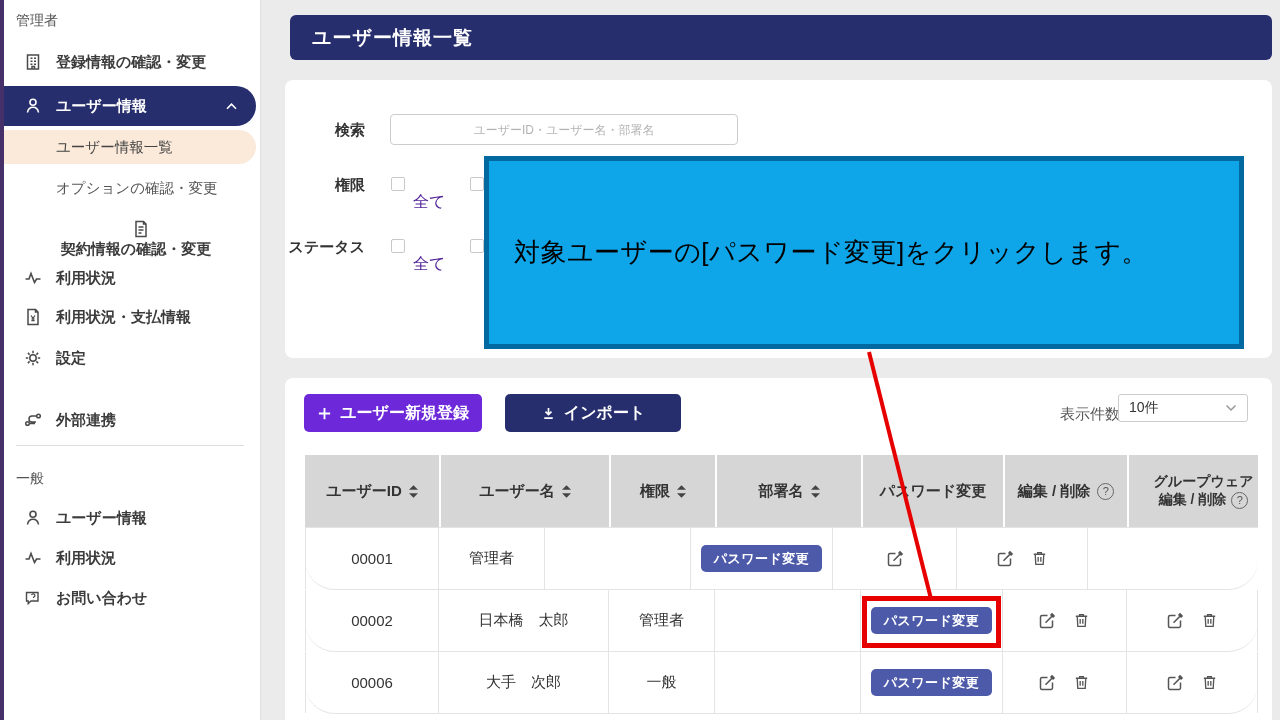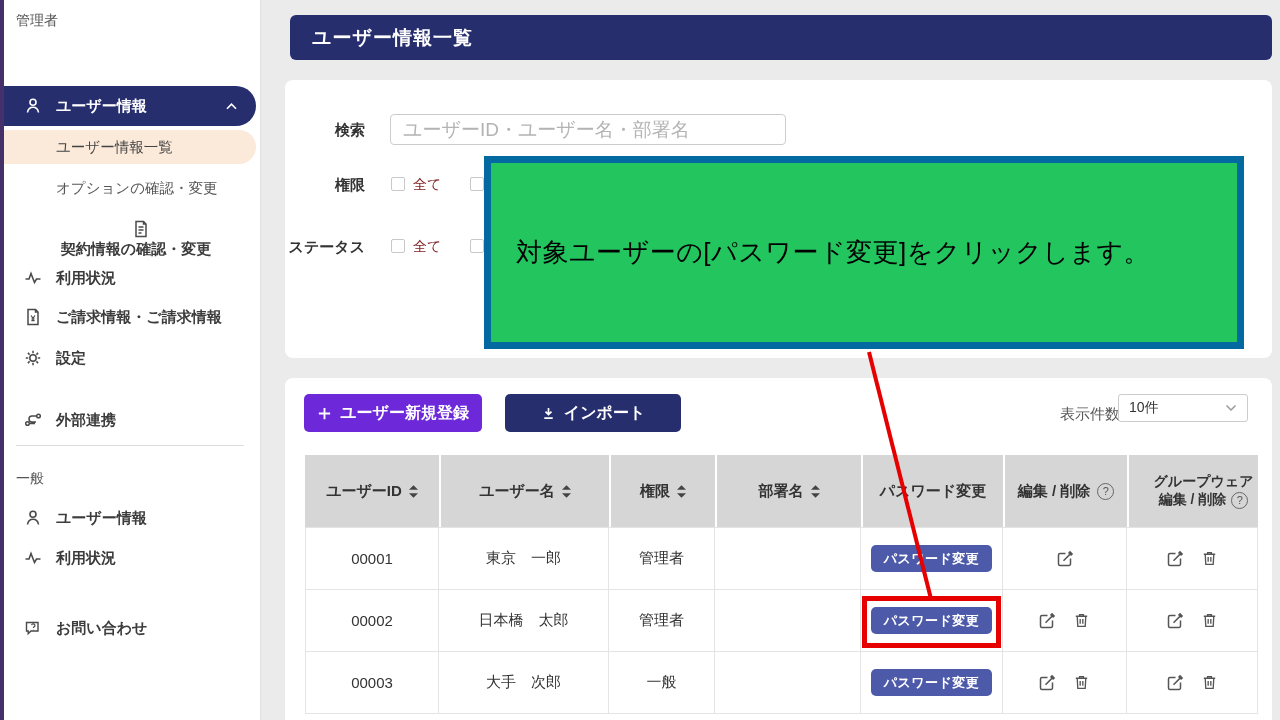--- a/index.html
+++ b/index.html
@@ -26,67 +26,76 @@
 
   
   .title-bar { position:absolute; left:290px; top:15px; width:982px; height:45px; background:#262e6e; border-radius:6px; display:flex; align-items:center; padding-left:22px; z-index:1; }
   .title-bar .t { color:#fff; font-size:19px; font-weight:bold; letter-spacing:1px; }
 
   .panel { position:absolute; background:#fff; border-radius:8px; z-index:1; }
   .search-panel { left:285px; top:80px; width:987px; height:278px; }
   .table-panel { left:285px; top:378px; width:987px; height:362px; }
 
   .f-label { position:absolute; left:0; width:80px; text-align:right; font-size:15px; font-weight:bold; color:#333; }
-  .search-input { position:absolute; left:105px; top:34px; width:396px; height:31px; border:1px solid #ccc; border-radius:4px; padding:0 12px; font-size:19px; color:#333; font-family:"Liberation Sans", sans-serif; outline:none; }
+  .search-input { position:absolute; left:105px; top:34px; width:348px; height:31px; border:1px solid #ccc; border-radius:4px; padding:0 12px; font-size:12px; color:#333; font-family:"Liberation Sans", sans-serif; outline:none;text-align:center; }
   .search-input::placeholder { color:#b3b3b3; }
   .chk { position:absolute; width:14px; height:14px; border:1px solid #c8c8c8; border-radius:2px; background:#fff; cursor:pointer; }
-  .chk-lbl { position:absolute; font-size:14px; color:#7f1d1d; }
+  .chk-lbl { position:absolute; font-size:16px; color:#4c1d95;margin-top:16px; }
 
   
-  .annotation { position:absolute; left:484px; top:156px; width:760px; height:193px; background:#22c55e; border:7px solid #0369a1; z-index:10; display:flex; align-items:center; padding-left:25px; }
+  .annotation { position:absolute; left:484px; top:156px; width:760px; height:193px; background:#0ea5e9; border:5px solid #0369a1; z-index:10; display:flex; align-items:center; padding-left:25px; }
   .annotation .txt { font-size:26px; color:#000; letter-spacing:0.5px; }
   .overlay-svg { position:absolute; left:0; top:0; width:1280px; height:720px; z-index:14; pointer-events:none; }
   .red-box { position:absolute; left:862px; top:596px; width:139px; height:52px; border:5px solid #e60000; z-index:15; pointer-events:none; }
 
   
   .btn { position:absolute; top:16px; height:38px; border:none; border-radius:5px; color:#fff; font-size:16px; font-weight:bold; display:flex; align-items:center; justify-content:center; gap:8px; cursor:pointer; font-family:"Liberation Sans", sans-serif; }
   .btn-orange { left:19px; width:178px; background:#6d28d9; }
   .btn-navy-1 { left:220px; width:176px; background:#262e6e; }
   .btn-navy-2 { left:422px; width:178px; background:#262e6e; }
   .disp-label { position:absolute; left:775px; top:27px; font-size:15px; color:#555; }
   .disp-select { position:absolute; left:833px; top:16px; width:130px; height:28px; border:1px solid #ccc; border-radius:3px; background:#fff; display:flex; align-items:center; justify-content:space-between; padding:0 10px; font-size:14px; color:#333; cursor:pointer; }
 
   
   .tbl { position:absolute; left:20px; top:77px; width:953px; }
   .t-head { display:flex; height:72px; }
   .t-head .hc { background:#d6d6d6; display:flex; flex-direction:column; align-items:center; justify-content:center; font-size:15px; font-weight:bold; color:#333; }
   .t-head .hc + .hc { border-left:2px solid #fff; }
   .hrow { display:flex; align-items:center; gap:7px; }
   .t-body { border-top:1px solid #e4e4e4; }
-  .t-row { display:flex; height:62px; border-bottom:1px solid #e4e4e4; }
+  .t-row { display:flex; height:62px; border-bottom:1px solid #e4e4e4;border-radius:30px; }
   .t-row .bc { display:flex; align-items:center; justify-content:center; font-size:15px; color:#333; border-right:1px solid #e4e4e4; }
   .t-row .bc:first-child { border-left:1px solid #e4e4e4; }
   .c1{width:134px;} .c2{width:170px;} .c3{width:106px;} .c4{width:146px;} .c5{width:142px;} .c6{width:124px;} .c7{width:131px;}
 
   .pw-btn { background:#4d5aa9; color:#fff; font-size:13px; font-weight:bold; border:none; border-radius:5px; height:27px; padding:0 13px; cursor:pointer; font-family:"Liberation Sans", sans-serif; letter-spacing:0.5px; }
   .icell { display:flex; gap:15px; align-items:center; }
   .act-ic { width:20px; height:20px; color:#555; cursor:pointer; display:flex; }
 
   .help { width:17px; height:17px; border:1px solid #666; border-radius:50%; font-size:11px; color:#555; display:inline-flex; align-items:center; justify-content:center; font-weight:normal; cursor:pointer; }
   .help::after { content:"?"; }
   .sort-ic { display:inline-flex; }
 </style>
 </head>
 <body>
 
 <div class="page">
 
   <div class="sidebar">
     <div class="side-header" style="top:12px;">管理者</div>
 
+    <div class="side-item" style="top:42px;">
+      <span class="ic">
+        <svg viewBox="0 0 20 20" width="20" height="20" fill="none" stroke="currentColor" stroke-width="1.5">
+            <rect x="4.5" y="3" width="11" height="14"></rect>
+            <path d="M7.5 6.2h2M11 6.2h2M7.5 9.2h2M11 9.2h2M7.5 12.2h2M11 12.2h2M9 17v-2.5h2.5V17"></path>
+          </svg>
+      </span>
+      <span class="lbl">登録情報の確認・変更</span>
+    </div>
 
     <div class="side-item selected" style="top:86px;">
       <span class="ic">
         <svg viewBox="0 0 20 20" width="20" height="20" fill="none" stroke="currentColor" stroke-width="1.6">
             <circle cx="10" cy="6.3" r="3"></circle>
             <path d="M4.5 16.5c.6-3.8 2.6-5.3 5.5-5.3s4.9 1.5 5.5 5.3"></path>
           </svg>
       </span>
       <span class="lbl">ユーザー情報</span>
       <span class="chev">
@@ -124,21 +133,21 @@
     </div>
 
     <div class="side-item" style="top:297px;">
       <span class="ic">
         <svg viewBox="0 0 20 20" width="20" height="20" fill="none" stroke="currentColor" stroke-width="1.5">
             <path d="M5 2.5h7.5L15 5v12.5H5z"></path>
             <path d="M12.5 2.5V5H15"></path>
             <path d="M8 8.5l2 2.8 2-2.8M10 11.3v3M8.4 12h3.2M8.4 13.6h3.2" stroke-width="1.2"></path>
           </svg>
       </span>
-      <span class="lbl">ご請求情報・ご請求情報</span>
+      <span class="lbl">利用状況・支払情報</span>
     </div>
 
     <div class="side-item" style="top:338px;">
       <span class="ic">
         <svg viewBox="0 0 20 20" width="20" height="20" fill="none" stroke="currentColor" stroke-width="1.5">
             <circle cx="10" cy="10" r="3.2"></circle>
             <path d="M10 2.8v2.4M10 14.8v2.4M2.8 10h2.4M14.8 10h2.4M4.9 4.9l1.7 1.7M13.4 13.4l1.7 1.7M15.1 4.9l-1.7 1.7M6.6 13.4l-1.7 1.7"></path>
           </svg>
       </span>
       <span class="lbl">設定</span>
@@ -171,21 +180,21 @@
 
     <div class="side-item" style="top:538px;">
       <span class="ic">
         <svg viewBox="0 0 20 20" width="20" height="20" fill="none" stroke="currentColor" stroke-width="1.6">
             <path d="M2.5 11h3.5l2-5.5 3.5 9 2-3.5h4"></path>
           </svg>
       </span>
       <span class="lbl">利用状況</span>
     </div>
 
-    <div class="side-item" style="top:608px;">
+    <div class="side-item" style="top:578px;">
       <span class="ic">
         <svg viewBox="0 0 20 20" width="20" height="20" fill="none" stroke="currentColor" stroke-width="1.4">
             <path d="M3.5 4.5h11.5v8.5H8l-2.8 2.6V13H3.5z"></path>
             <path d="M8.6 7.2c.2-1 1.1-1.5 2-1.3.9.2 1.5 1 1.3 1.9-.2.8-1 1-1.4 1.6-.1.2-.1.4-.1.7M10.3 11.6v.2" stroke-width="1.2"></path>
           </svg>
       </span>
       <span class="lbl">お問い合わせ</span>
     </div>
   </div>
   <div class="edge-strip"></div>
@@ -300,21 +309,20 @@
               <span>編集 / 削除</span>
           <span class="help"></span>
             </span>
         </div>
       </div>
 
       <div class="t-body">
 
         <div class="t-row">
           <div class="bc c1">00001</div>
-          <div class="bc c2">東京　一郎</div>
           <div class="bc c3">管理者</div>
           <div class="bc c4"></div>
           <div class="bc c5">
             <button class="pw-btn">パスワード変更</button>
           </div>
           <div class="bc c6">
             <span class="icell">
               <span class="act-ic">
                   <svg viewBox="0 0 20 20" width="20" height="20" fill="none" stroke="currentColor" stroke-width="1.5">
                     <path d="M15.5 9.5V15a1.5 1.5 0 0 1-1.5 1.5H5A1.5 1.5 0 0 1 3.5 15V6A1.5 1.5 0 0 1 5 4.5h5.5"></path>
@@ -374,21 +382,21 @@
               <span class="act-ic">
                   <svg viewBox="0 0 20 20" width="19" height="19" fill="none" stroke="currentColor" stroke-width="1.4">
                     <path d="M4 5.5h12M8 5.5V3.8h4v1.7M5.5 5.5l.6 10.7h7.8l.6-10.7M8.6 8.5v4.8M11.4 8.5v4.8"></path>
                   </svg>
                 </span>
             </span>
           </div>
         </div>
 
         <div class="t-row">
-          <div class="bc c1">00003</div>
+          <div class="bc c1">00006</div>
           <div class="bc c2">大手　次郎</div>
           <div class="bc c3">一般</div>
           <div class="bc c4"></div>
           <div class="bc c5">
             <button class="pw-btn">パスワード変更</button>
           </div>
           <div class="bc c6">
             <span class="icell">
               <span class="act-ic">
                   <svg viewBox="0 0 20 20" width="20" height="20" fill="none" stroke="currentColor" stroke-width="1.5">

